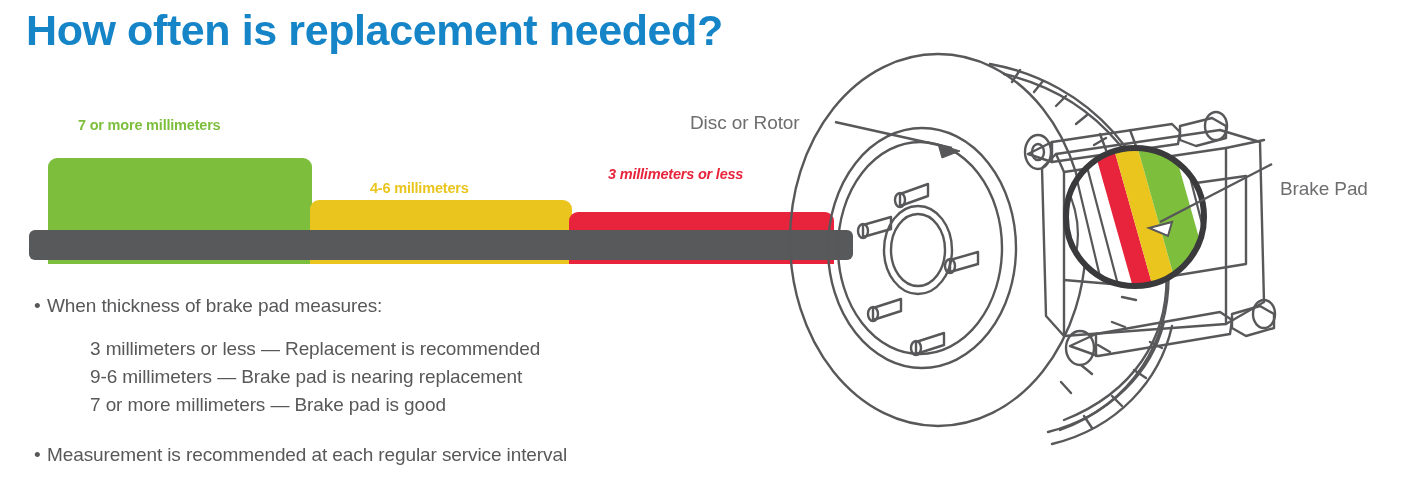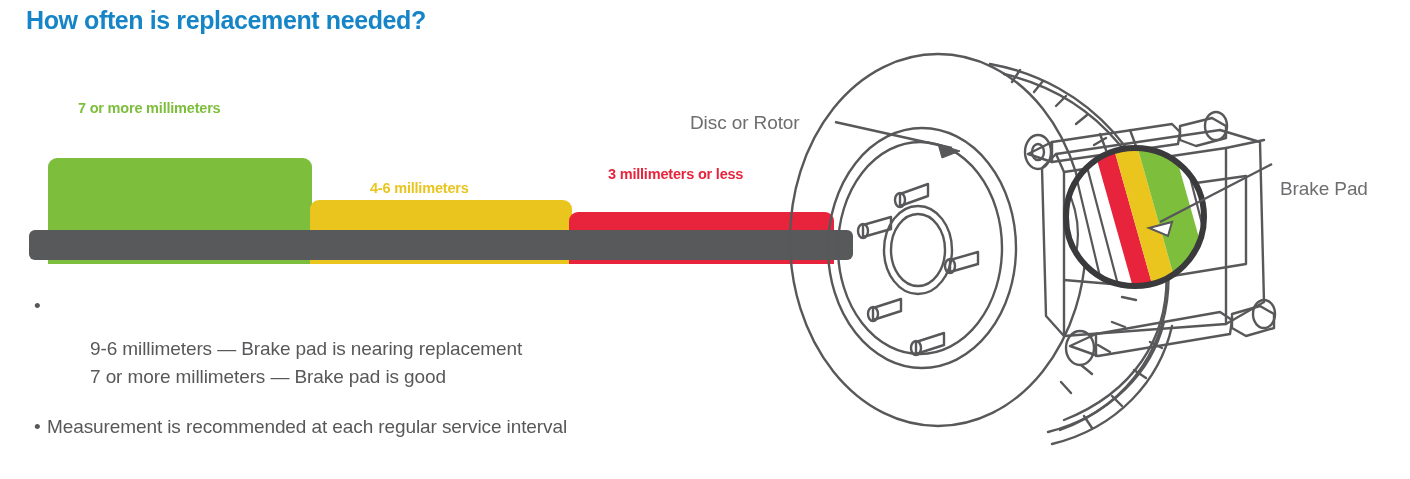--- a/index.html
+++ b/index.html
@@ -14,21 +14,21 @@
     overflow: hidden;
     font-family: "Liberation Sans", sans-serif;
     -webkit-font-smoothing: antialiased;
   }
 
   
   .page-title {
     position: absolute;
     left: 26px;
     top: 6px;
-    font-size: 25px;
+    font-size: 43px;
     font-weight: bold;
     letter-spacing: -0.4px;
     color: #1585C8;
     white-space: nowrap;
   }
 
   
   .bar-figure {
     position: absolute;
     left: 0;
@@ -37,23 +37,23 @@
     height: 165px;
   }
 
   .seg-label {
     position: absolute;
     font-size: 14.5px;
     font-weight: bold;
     letter-spacing: -0.2px;
     white-space: nowrap;
   }
-  .seg-label.green  { left: 78px;  top: 0; text-align: center; }
+  .seg-label.green  { left: 78px;  top: 17px; text-align: center; }
   .seg-label.yellow { left: 370px; top: 48px; margin-top: 32px; }
-  .seg-label.red    { left: 608px; top: 66px; }
+  .seg-label.red    { left: 608px; top: 66px; font-style: italic; }
 
   .bar-seg {
     position: absolute;
     box-sizing: border-box;
   }
   .bar-seg.green {
     left: 48px;
     top: 58px;
     width: 264px;
     height: 106px;
@@ -158,23 +158,25 @@
 
   <div class="bar-seg red" style="background:#E8243C"></div>
 
   <div class="bar-base" style="background:#58595B"></div>
 </div>
 
 <div class="bullets">
 
   <div class="bullet-row">
     <span class="bullet-dot">•</span>
+    <span>When thickness of brake pad measures:</span>
   </div>
 
   <div class="sub-list">
+    <div class="sub-line">3 millimeters or less — Replacement is recommended</div>
     <div class="sub-line">9-6 millimeters — Brake pad is nearing replacement</div>
     <div class="sub-line">7 or more millimeters — Brake pad is good</div>
   </div>
 
   <div class="bullet-row last">
     <span class="bullet-dot">•</span>
     <span>Measurement is recommended at each regular service interval</span>
   </div>
 </div>
 

